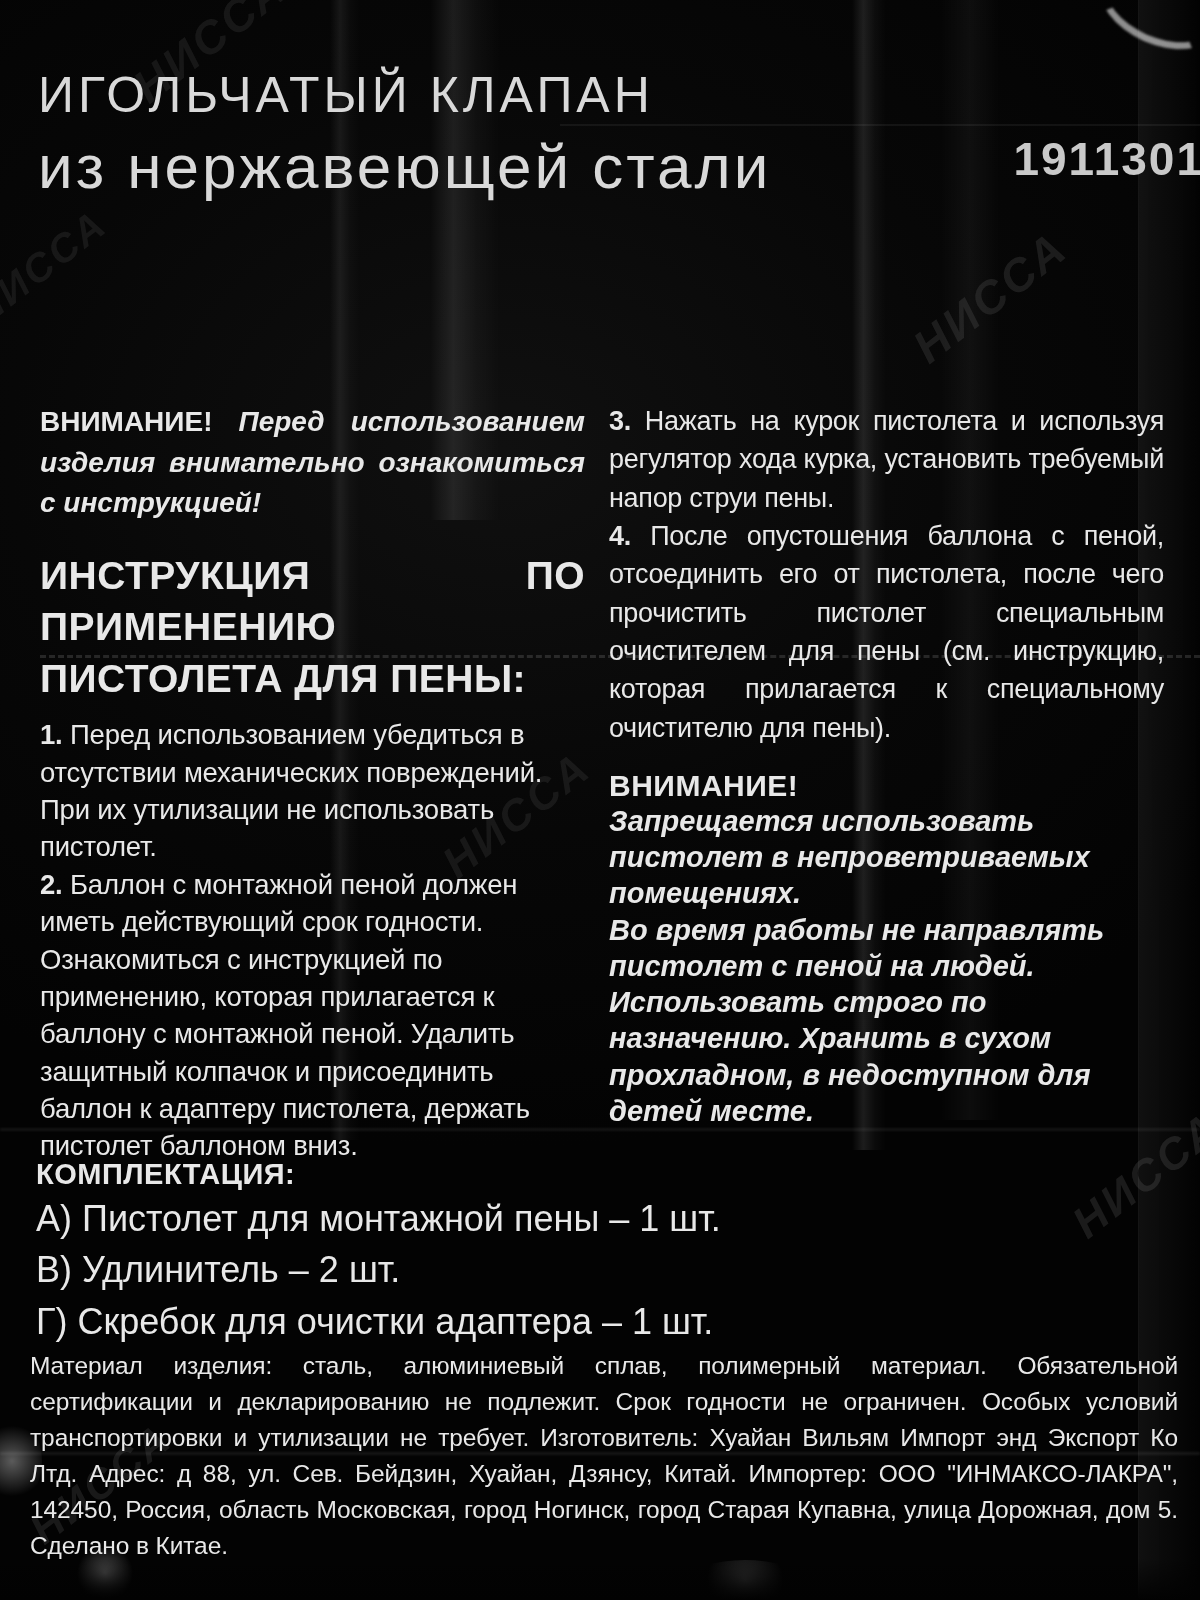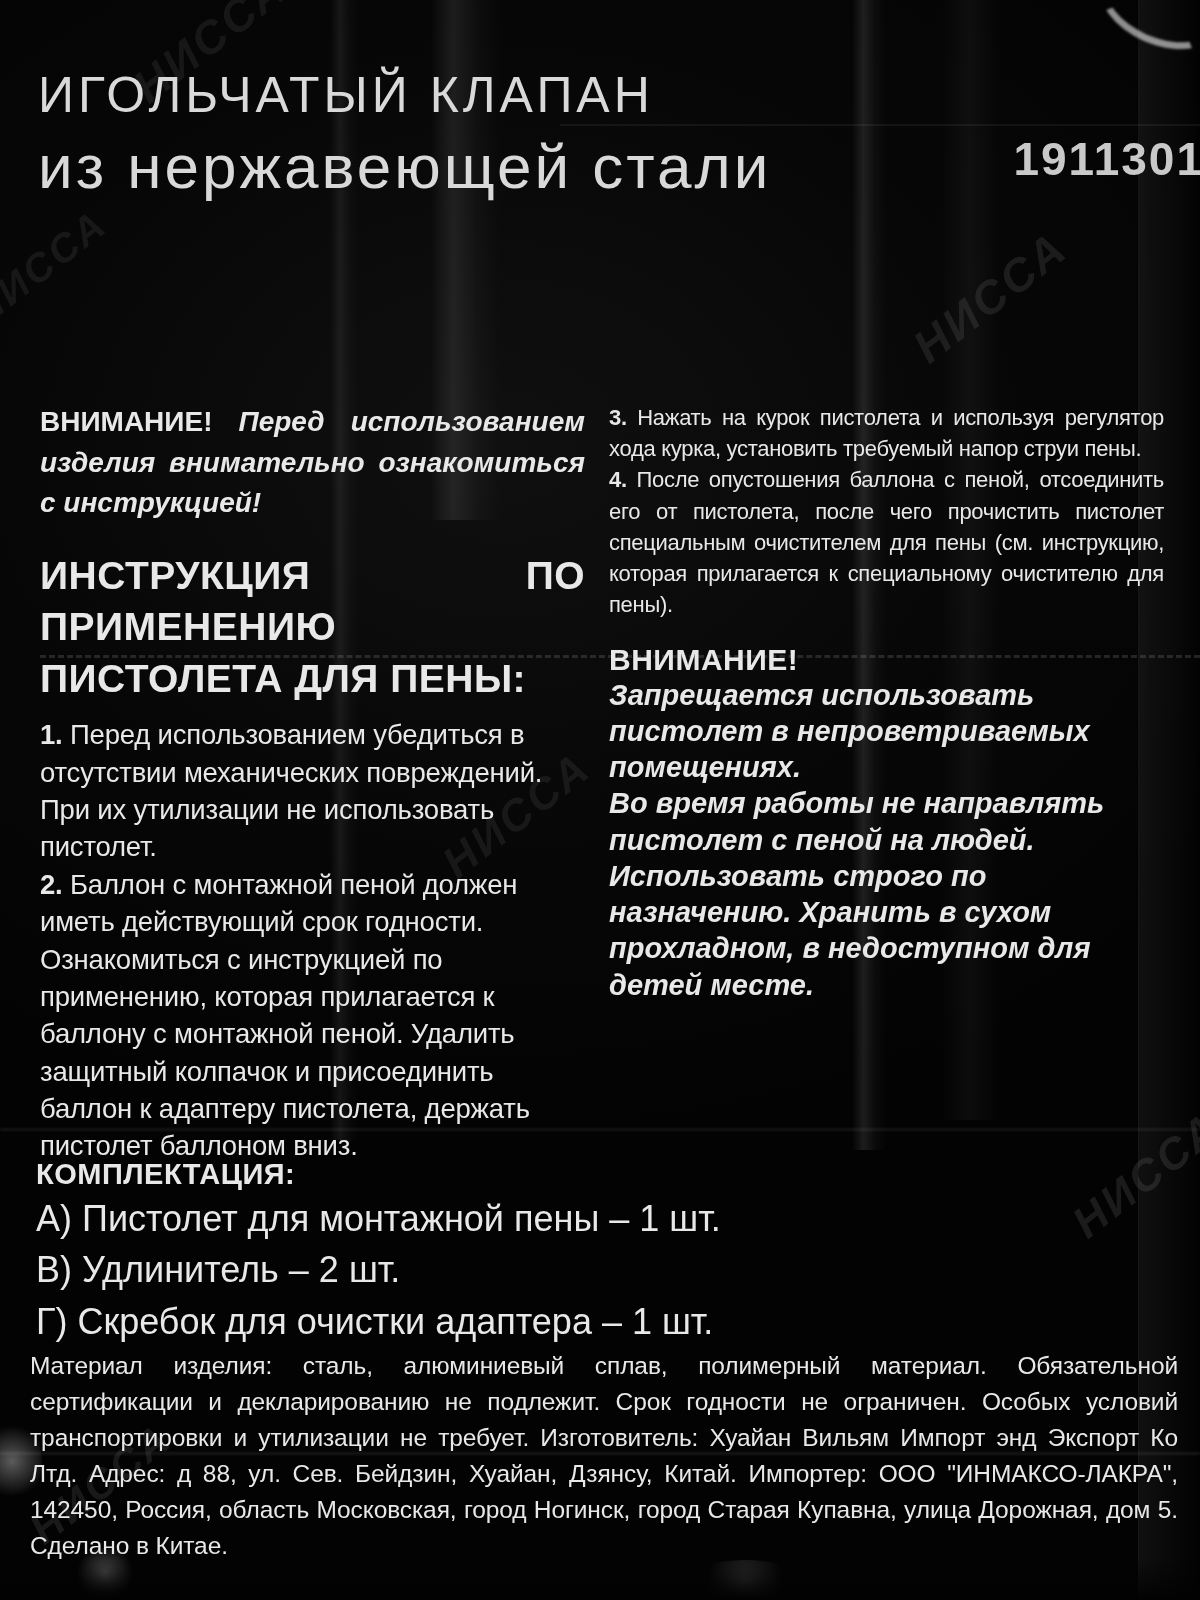--- a/index.html
+++ b/index.html
@@ -65,21 +65,21 @@
   .col-left{width:545px;}
   .col-right{width:555px;}
   .attention{margin:0;font-size:28px;line-height:1.45;text-align:justify;text-align-last:left;}
   .attention .label{font-weight:700;}
   .attention .rest{font-weight:700;font-style:italic;}
   .ins-heading{margin:26px 0 0 0;font-size:39px;font-weight:700;line-height:1.32;
     text-align:justify;letter-spacing:0.5px;}
   .step{margin:0;font-size:27.5px;line-height:1.36;letter-spacing:-0.2px;}
   .col-left .step-first{margin-top:12px;}
   .step .num{font-weight:700;}
-  .col-right .step{font-size:22px;line-height:1.42;letter-spacing:-0.3px;
+  .col-right .step{font-size:27px;line-height:1.42;letter-spacing:-0.3px;
     text-align:justify;text-align-last:left;}
   .warning{margin-top:22px;}
   .w-label{font-size:30px;font-weight:700;letter-spacing:0.5px;}
   .w-line{margin:0;font-size:29px;font-weight:700;font-style:italic;line-height:1.25;}
   .contents{position:absolute;left:36px;top:1158px;}
   .c-heading{font-size:29px;font-weight:700;letter-spacing:0.5px;}
   .c-item{font-size:36px;line-height:1.29;margin-top:5px;}
   .legal{position:absolute;left:30px;top:1348px;width:1148px;margin:0;
     font-size:24.5px;line-height:1.47;text-align:justify;text-align-last:left;
     letter-spacing:-0.1px;}

